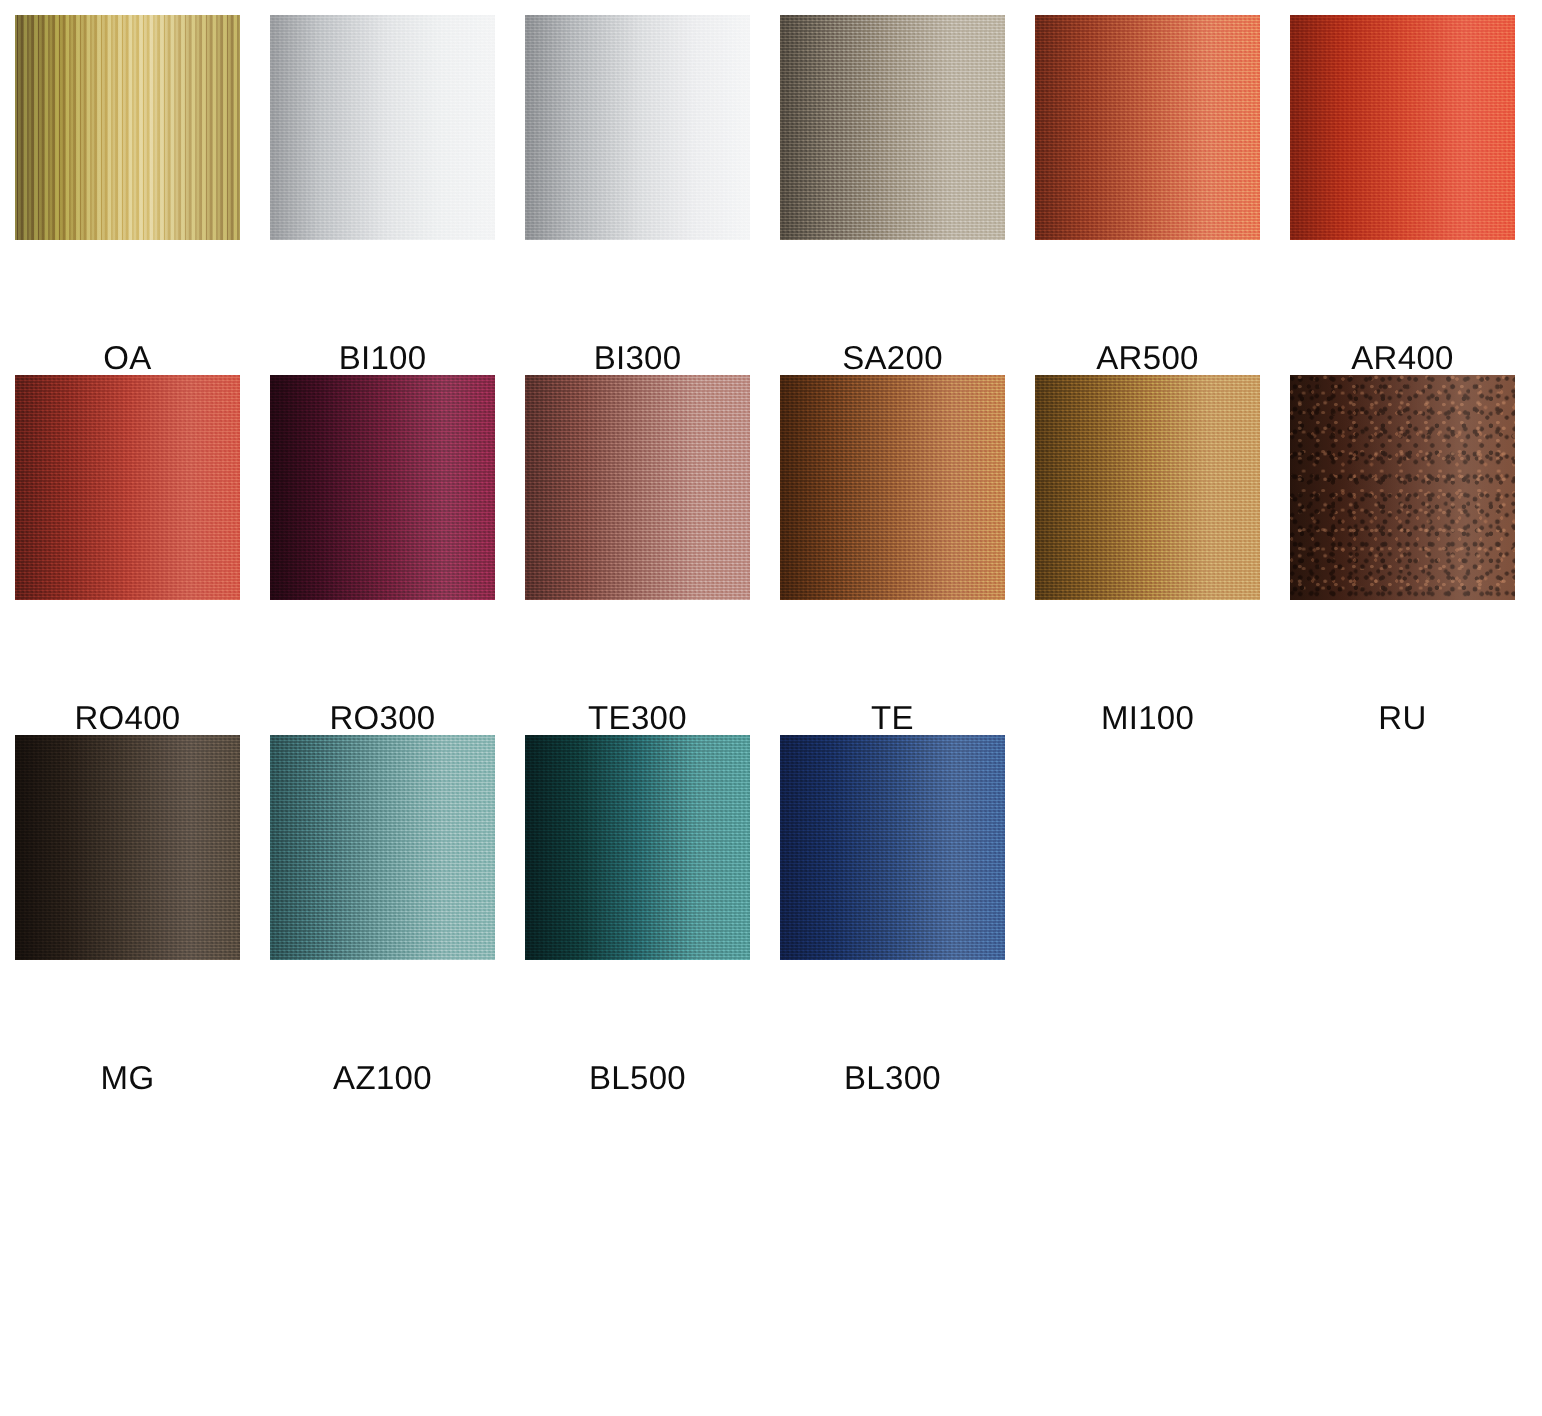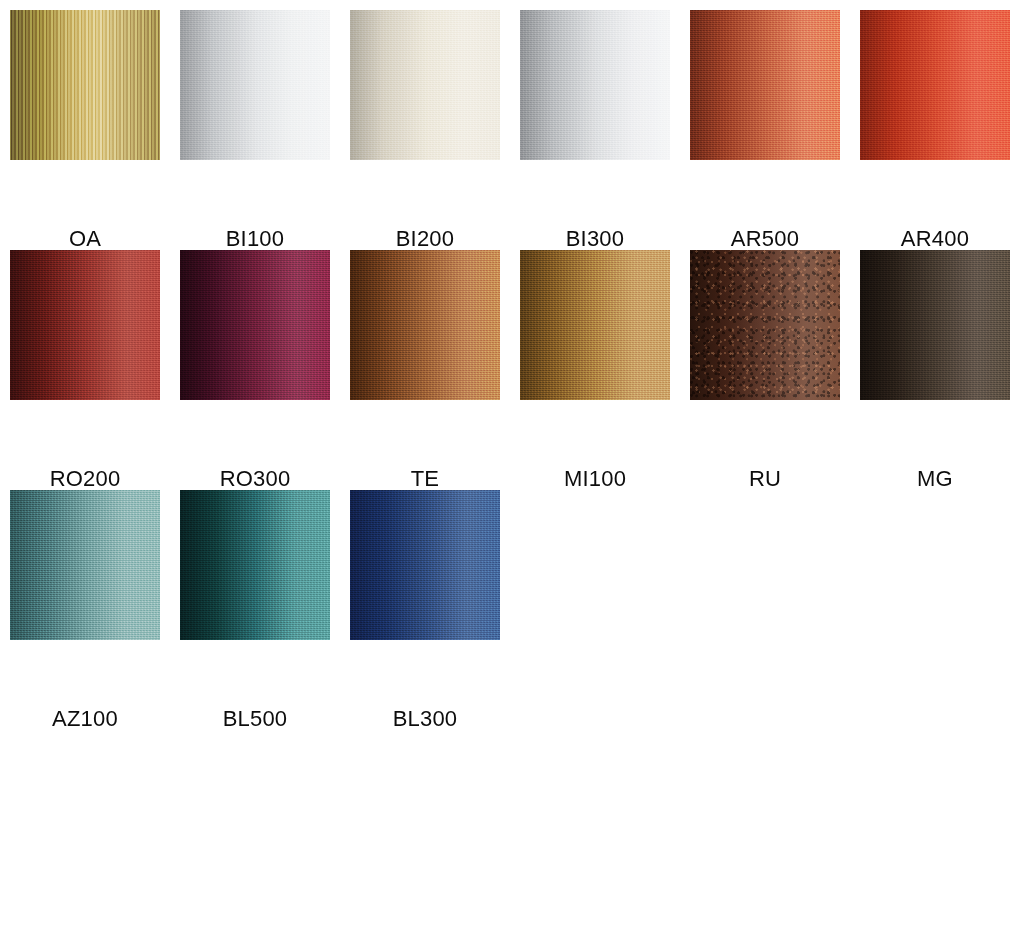--- a/index.html
+++ b/index.html
@@ -152,65 +152,73 @@
     <div class="swatch-cell">
       <div class="chip">
         <div class="base" style="background: linear-gradient(90deg, rgb(195, 198, 202), rgb(210, 213, 216), rgb(226, 228, 230), rgb(238, 240, 241), rgb(244, 245, 246));"></div>
         <div class="grain fine"></div>
         <div class="sheen" style="background: linear-gradient(90deg, rgba(0, 0, 0, 0.2) 0%, rgba(0, 0, 0, 0.06) 22%, rgba(255, 255, 255, 0.05) 52%, rgba(255, 255, 255, 0.12) 78%, rgba(255, 255, 255, 0.04) 100%);"></div>
       </div>
       <div class="label">BI100</div>
     </div>
     <div class="swatch-cell">
       <div class="chip">
-        <div class="base" style="background: linear-gradient(90deg, rgb(222, 216, 200), rgb(230, 224, 209), rgb(236, 231, 217), rgb(240, 236, 225), rgb(239, 235, 224));"></div>
-        <div class="grain fine"></div>
-        <div class="sheen" style="background: linear-gradient(90deg, rgba(0, 0, 0, 0.2) 0%, rgba(0, 0, 0, 0.06) 22%, rgba(255, 255, 255, 0.05) 52%, rgba(255, 255, 255, 0.12) 78%, rgba(255, 255, 255, 0.04) 100%);"></div>
-      </div>
-      <div class="label">BI200</div>
-    </div>
-    <div class="swatch-cell">
-      <div class="chip">
         <div class="base" style="background: linear-gradient(90deg, rgb(182, 185, 189), rgb(200, 203, 206), rgb(220, 222, 224), rgb(236, 237, 239), rgb(245, 246, 247));"></div>
         <div class="grain fine"></div>
         <div class="sheen" style="background: linear-gradient(90deg, rgba(0, 0, 0, 0.2) 0%, rgba(0, 0, 0, 0.06) 22%, rgba(255, 255, 255, 0.05) 52%, rgba(255, 255, 255, 0.12) 78%, rgba(255, 255, 255, 0.04) 100%);"></div>
       </div>
       <div class="label">BI300</div>
     </div>
     <div class="swatch-cell">
       <div class="chip">
+        <div class="base" style="background: linear-gradient(90deg, rgb(111, 101, 87), rgb(139, 129, 114), rgb(164, 154, 138), rgb(184, 175, 159), rgb(192, 184, 168));"></div>
+        <div class="grain fine"></div>
+        <div class="sheen" style="background: linear-gradient(90deg, rgba(0, 0, 0, 0.2) 0%, rgba(0, 0, 0, 0.06) 22%, rgba(255, 255, 255, 0.05) 52%, rgba(255, 255, 255, 0.12) 78%, rgba(255, 255, 255, 0.04) 100%);"></div>
+      </div>
+      <div class="label">SA200</div>
+    </div>
+    <div class="swatch-cell">
+      <div class="chip">
         <div class="base" style="background: linear-gradient(90deg, rgb(138, 53, 32), rgb(168, 69, 42), rgb(194, 90, 56), rgb(221, 112, 73), rgb(232, 124, 83));"></div>
         <div class="grain fine"></div>
         <div class="sheen" style="background: linear-gradient(90deg, rgba(0, 0, 0, 0.2) 0%, rgba(0, 0, 0, 0.06) 22%, rgba(255, 255, 255, 0.05) 52%, rgba(255, 255, 255, 0.12) 78%, rgba(255, 255, 255, 0.04) 100%);"></div>
       </div>
       <div class="label">AR500</div>
     </div>
     <div class="swatch-cell">
       <div class="chip">
         <div class="base" style="background: linear-gradient(90deg, rgb(166, 44, 24), rgb(194, 53, 29), rgb(212, 66, 38), rgb(229, 80, 52), rgb(234, 92, 62));"></div>
         <div class="grain fine"></div>
         <div class="sheen" style="background: linear-gradient(90deg, rgba(0, 0, 0, 0.2) 0%, rgba(0, 0, 0, 0.06) 22%, rgba(255, 255, 255, 0.05) 52%, rgba(255, 255, 255, 0.12) 78%, rgba(255, 255, 255, 0.04) 100%);"></div>
       </div>
       <div class="label">AR400</div>
     </div>
     <div class="swatch-cell">
       <div class="chip">
-        <div class="base" style="background: linear-gradient(90deg, rgb(74, 20, 19), rgb(107, 28, 24), rgb(140, 39, 33), rgb(168, 54, 44), rgb(181, 64, 56));"></div>
-        <div class="grain fine"></div>
-        <div class="sheen" style="background: linear-gradient(90deg, rgba(0, 0, 0, 0.2) 0%, rgba(0, 0, 0, 0.06) 22%, rgba(255, 255, 255, 0.05) 52%, rgba(255, 255, 255, 0.12) 78%, rgba(255, 255, 255, 0.04) 100%);"></div>
-      </div>
-      <div class="label">RO200</div>
+        <div class="base" style="background: linear-gradient(90deg, rgb(125, 40, 32), rgb(154, 48, 38), rgb(181, 57, 44), rgb(201, 75, 58), rgb(214, 90, 71));"></div>
+        <div class="grain fine"></div>
+        <div class="sheen" style="background: linear-gradient(90deg, rgba(0, 0, 0, 0.2) 0%, rgba(0, 0, 0, 0.06) 22%, rgba(255, 255, 255, 0.05) 52%, rgba(255, 255, 255, 0.12) 78%, rgba(255, 255, 255, 0.04) 100%);"></div>
+      </div>
+      <div class="label">RO400</div>
     </div>
     <div class="swatch-cell">
       <div class="chip">
         <div class="base" style="background: linear-gradient(90deg, rgb(46, 10, 24), rgb(72, 16, 38), rgb(102, 20, 48), rgb(126, 26, 60), rgb(139, 32, 68));"></div>
         <div class="grain fine"></div>
         <div class="sheen" style="background: linear-gradient(90deg, rgba(0, 0, 0, 0.2) 0%, rgba(0, 0, 0, 0.06) 22%, rgba(255, 255, 255, 0.05) 52%, rgba(255, 255, 255, 0.12) 78%, rgba(255, 255, 255, 0.04) 100%);"></div>
       </div>
       <div class="label">RO300</div>
+    </div>
+    <div class="swatch-cell">
+      <div class="chip">
+        <div class="base" style="background: linear-gradient(90deg, rgb(116, 64, 58), rgb(140, 82, 73), rgb(161, 108, 98), rgb(182, 132, 122), rgb(192, 146, 138));"></div>
+        <div class="grain fine"></div>
+        <div class="sheen" style="background: linear-gradient(90deg, rgba(0, 0, 0, 0.2) 0%, rgba(0, 0, 0, 0.06) 22%, rgba(255, 255, 255, 0.05) 52%, rgba(255, 255, 255, 0.12) 78%, rgba(255, 255, 255, 0.04) 100%);"></div>
+      </div>
+      <div class="label">TE300</div>
     </div>
     <div class="swatch-cell">
       <div class="chip">
         <div class="base" style="background: linear-gradient(90deg, rgb(90, 47, 19), rgb(122, 68, 32), rgb(152, 89, 44), rgb(181, 112, 60), rgb(200, 138, 78));"></div>
         <div class="grain fine"></div>
         <div class="sheen" style="background: linear-gradient(90deg, rgba(0, 0, 0, 0.2) 0%, rgba(0, 0, 0, 0.06) 22%, rgba(255, 255, 255, 0.05) 52%, rgba(255, 255, 255, 0.12) 78%, rgba(255, 255, 255, 0.04) 100%);"></div>
       </div>
       <div class="label">TE</div>
     </div>
     <div class="swatch-cell">

